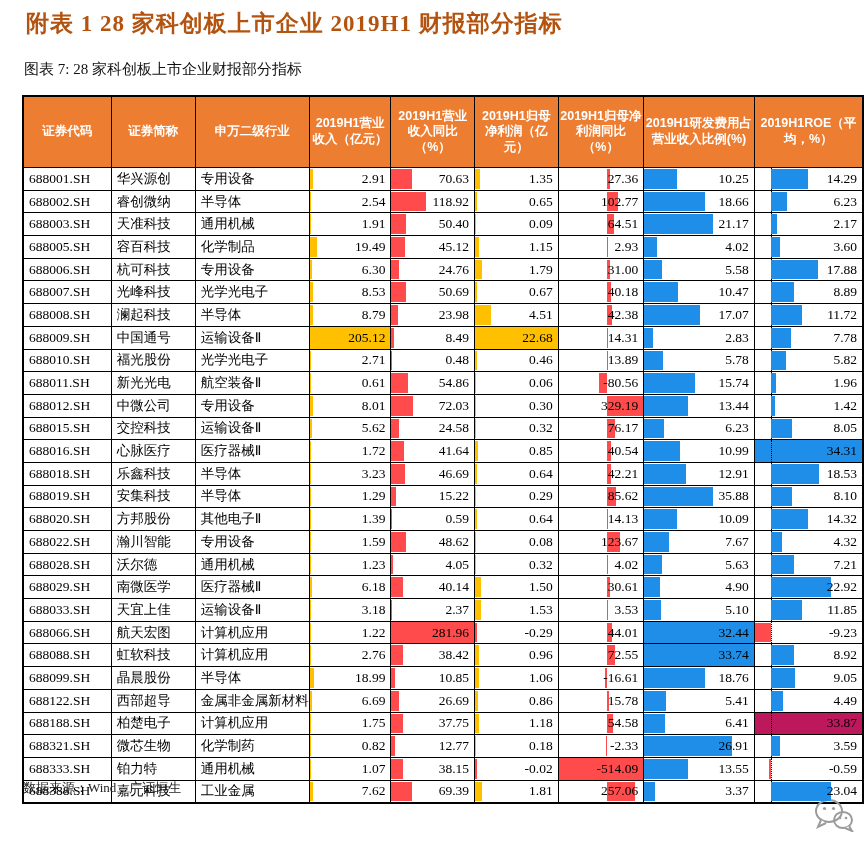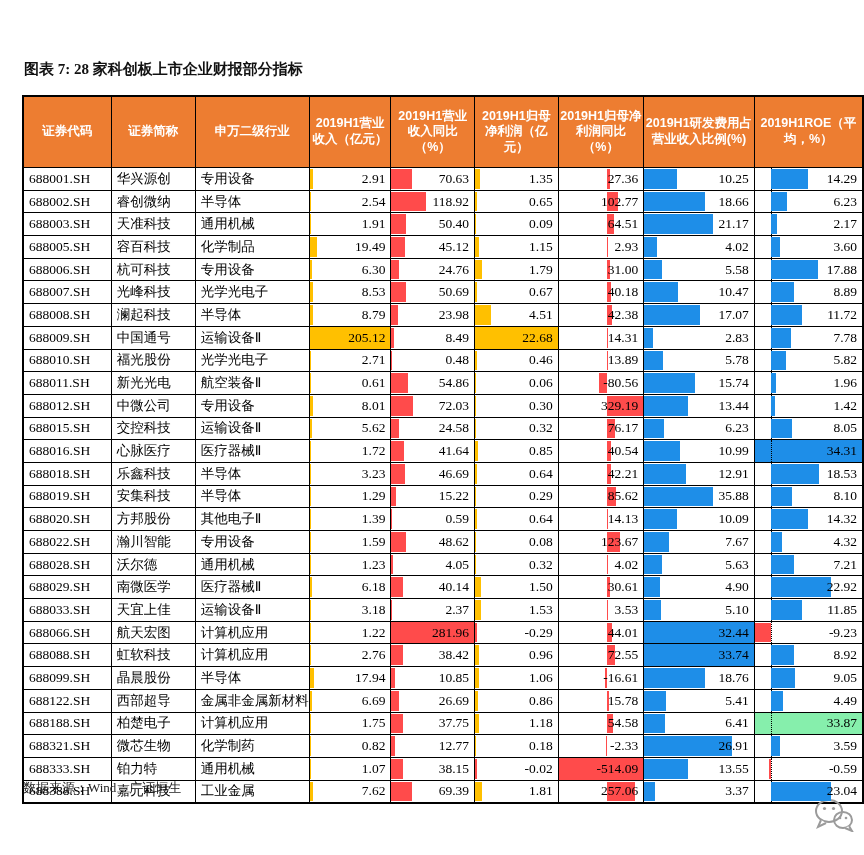--- a/index.html
+++ b/index.html
@@ -1,20 +1,20 @@
 <!DOCTYPE html>
 <html><head>
 <meta charset="utf-8">
 <style>
   html,body{margin:0;padding:0;background:#fff;width:864px;height:855px;overflow:hidden;
     font-family:"Liberation Serif", serif;}
   .page{position:relative;width:864px;height:855px;}
   .title{position:absolute;left:26px;top:8px;font-size:23px;font-weight:bold;
     color:#b4530f;letter-spacing:1px;font-family:"Liberation Serif",serif;}
-  .caption{position:absolute;left:24px;top:60px;font-size:15px;font-weight:bold;color:#111;}
+  .caption{position:absolute;left:24px;top:60px;font-size:15px;font-weight:normal;color:#111;}
   table.fin{position:absolute;left:22px;top:95px;border-collapse:collapse;table-layout:fixed;
     border:2px solid #000;}
   table.fin th{background:#ed7d31;color:#fff;font-family:"Liberation Sans",sans-serif;
     font-weight:bold;font-size:12.5px;line-height:1.25;text-align:center;vertical-align:middle;
     border:1px solid #000;padding:2px 1px;height:66px;}
   table.fin td{border:1px solid #000;font-size:13.5px;color:#000;position:relative;
     padding:0;height:21.7px;overflow:hidden;white-space:nowrap;vertical-align:middle;}
   td .val{position:relative;z-index:2;display:block;}
   td.t-left .val{text-align:left;padding-left:5px;}
   td.t-right .val{text-align:right;padding-right:5px;}
@@ -22,20 +22,21 @@
   .axis-dash{position:absolute;top:0;bottom:0;width:0;border-left:1px dotted #000;z-index:1;}
   .source{position:absolute;left:23px;top:779px;font-size:13px;color:#222;}
   .watermark{position:absolute;right:10px;top:798px;display:flex;align-items:center;gap:8px;
     color:#9b9b9b;font-size:21px;font-weight:bold;text-shadow:1px 1px 0 #fff;
     font-family:"Liberation Sans",sans-serif;}
 </style>
 </head>
 <body>
 
 <div class="page">
+  <div class="title">附表 1 28 家科创板上市企业 2019H1 财报部分指标</div>
   <div class="caption">图表 7: 28 家科创板上市企业财报部分指标</div>
 
   <table class="fin">
     <colgroup id="colgrp">
         <col style="width: 89px;">
         <col style="width: 85px;">
         <col style="width: 84px;">
         <col style="width: 83px;">
         <col style="width: 85px;">
         <col style="width: 85px;">
@@ -848,21 +849,21 @@
             <span class="val">688099.SH</span>
           </td>
           <td class="t-left">
             <span class="val">晶晨股份</span>
           </td>
           <td class="t-left">
             <span class="val">半导体</span>
           </td>
           <td class="t-right">
             <span class="bar" style="left: 0px; width: 5.5041%; background: rgb(255, 192, 0);"></span>
-            <span class="val">17.94</span>
+            <span class="val">18.99</span>
           </td>
           <td class="t-right">
             <span class="bar" style="left: 0px; width: 3.84806%; background: rgb(255, 75, 75);"></span>
             <span class="val">10.85</span>
           </td>
           <td class="t-right">
             <span class="bar" style="left: 0px; width: 4.67372%; background: rgb(255, 192, 0);"></span>
             <span class="val">1.06</span>
           </td>
           <td class="t-right">
@@ -938,21 +939,21 @@
             <span class="val">1.18</span>
           </td>
           <td class="t-right">
             <span class="bar" style="left: 57%; width: 7.12944%; background: rgb(255, 75, 75);"></span>
             <span class="val">54.58</span>
           </td>
           <td class="t-right">
             <span class="bar" style="left: 0px; width: 18.9982%; background: rgb(30, 142, 232);"></span>
             <span class="val">6.41</span>
           </td>
-          <td class="t-right" style="background: #86efac;">
+          <td class="t-right" style="background: #be185d;">
             <span class="axis-dash" style="left: 15%;"></span>
             <span class="val">33.87</span>
           </td>
         </tr>
         <tr>
           <td class="t-left">
             <span class="val">688321.SH</span>
           </td>
           <td class="t-left">
             <span class="val">微芯生物</span>

